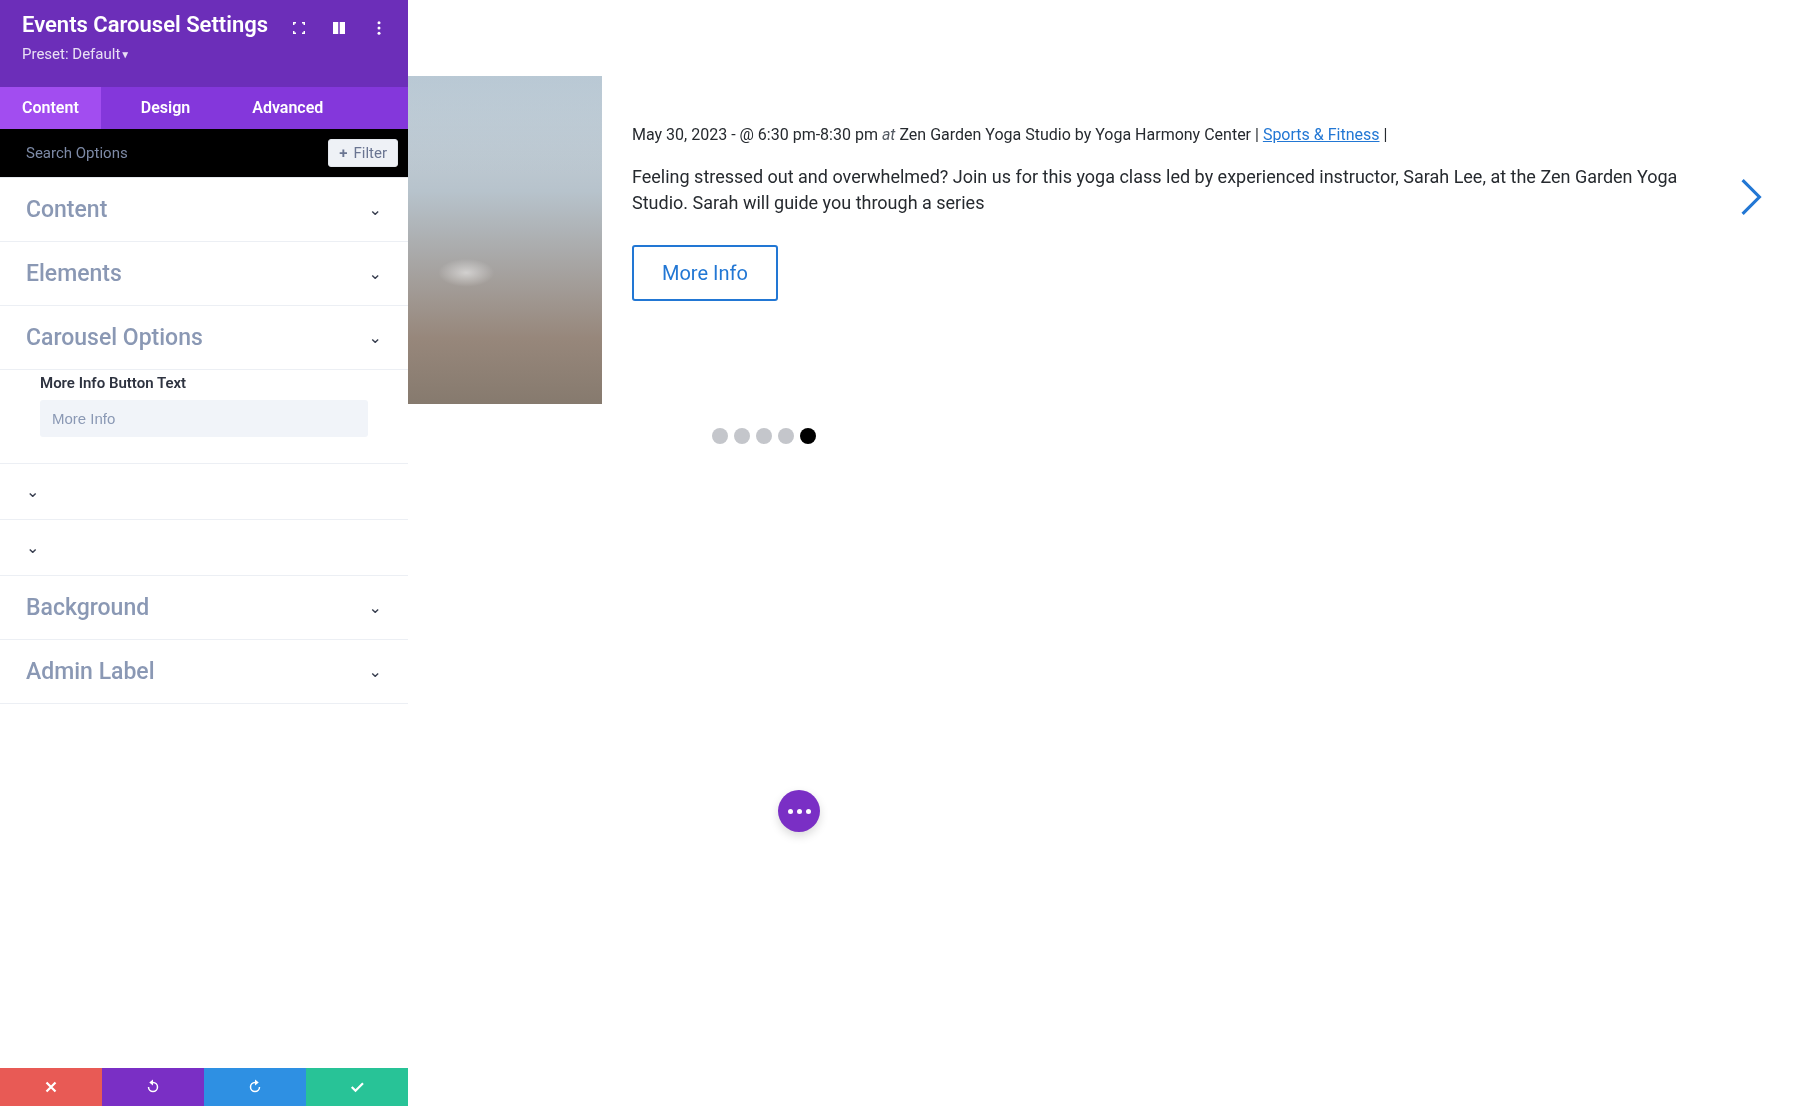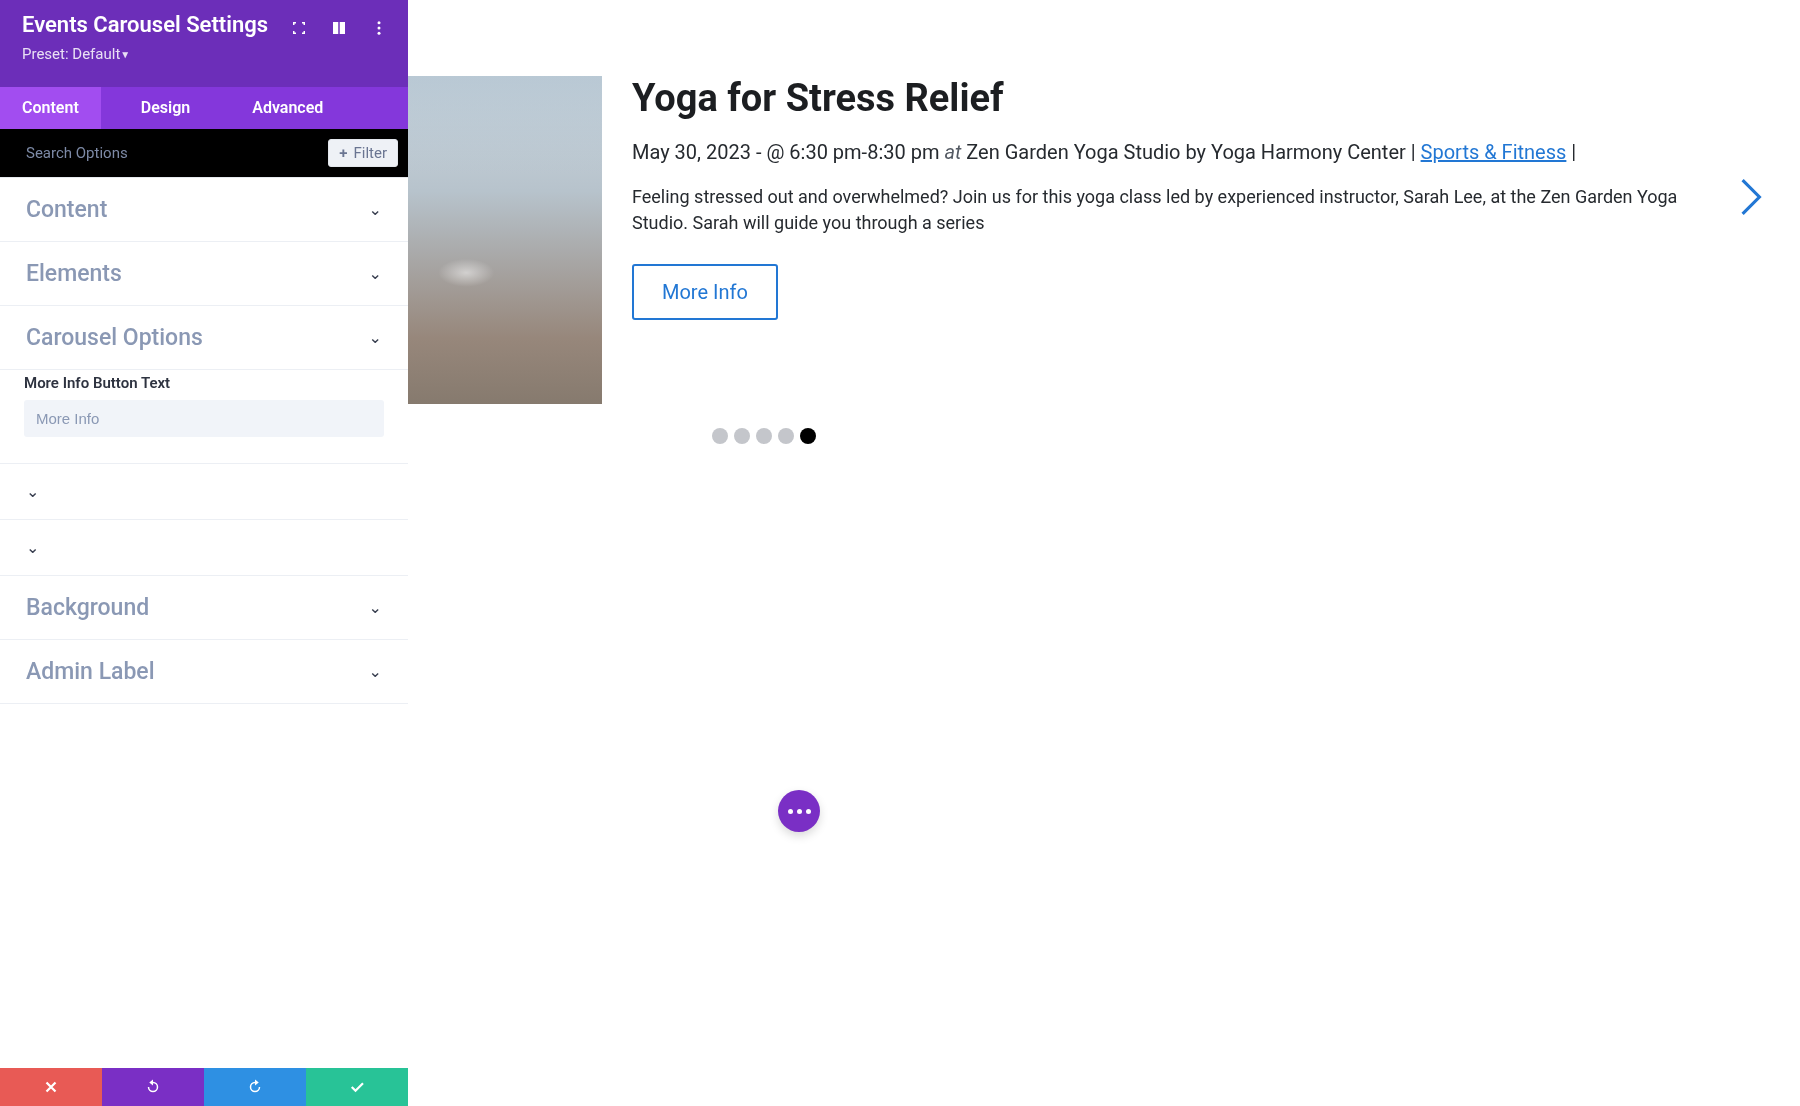--- a/index.html
+++ b/index.html
@@ -110,21 +110,21 @@
     flex: 1;
     font-size: 23px;
     color: #8a98b4;
     font-weight: 500;
   }
   .sb-section .chev { color: #3a4051; }
   .sb-section.open .sb-section-label { color: #2d6ee2; }
   .sb-section.open .chev { color: #2d6ee2; }
   
   .sb-section-body {
-    padding: 4px 24px 26px;
+    padding: 4px 40px 26px;
     border-bottom: 1px solid #eceff4;
   }
   .field-label {
     font-size: 15px;
     font-weight: 600;
     color: #2e3340;
     margin-bottom: 8px;
   }
   .text-input {
     width: 100%;
@@ -192,24 +192,25 @@
       radial-gradient(ellipse 40px 20px at 30% 60%, rgba(255,255,255,.5), transparent 70%),
       linear-gradient(180deg, rgba(170,190,205,.6) 0%, rgba(170,190,205,0) 30%);
   }
   .event-title {
     font-size: 38px;
     font-weight: 700;
     color: #1c1e21;
     margin-bottom: 18px;
   }
   .event-meta {
-    font-size: 20px;
+    font-size: 16px;
     color: #262a2f;
     line-height: 1.4;
     margin-bottom: 18px;
+    margin-top: 48px;
   }
   .event-meta .at { font-style: italic; color: #545a63;}
   .event-meta .cat { color: #2277d4; }
   .event-desc {
     font-size: 18px;
     color: #262a2f;
     line-height: 1.45;
     margin-bottom: 28px;
   }
   .more-info-btn {
@@ -357,21 +358,20 @@
           <path d="M5 12l5 5L20 7" stroke="#fff" stroke-width="3" fill="none"></path>
         </svg>
       </div>
   </div>
 </div>
 
 <div class="preview">
   <div class="event-card">
     <div class="event-image"></div>
     <div class="event-text">
-      <div class="event-title">Yoga for Stress Relief</div>
       <div class="event-meta">
         <span>May 30, 2023 - @ 6:30 pm-8:30 pm </span>
         <span class="at">at</span>
         <span> Zen Garden Yoga Studio by Yoga Harmony Center | </span>
         <a class="cat" href="#">Sports &amp; Fitness</a>
         <span> |</span>
       </div>
       <div class="event-desc">Feeling stressed out and overwhelmed? Join us for this yoga class led by experienced instructor, Sarah Lee, at the Zen Garden Yoga Studio. Sarah will guide you through a series</div>
       <div class="more-info-btn">More Info</div>
     </div>

